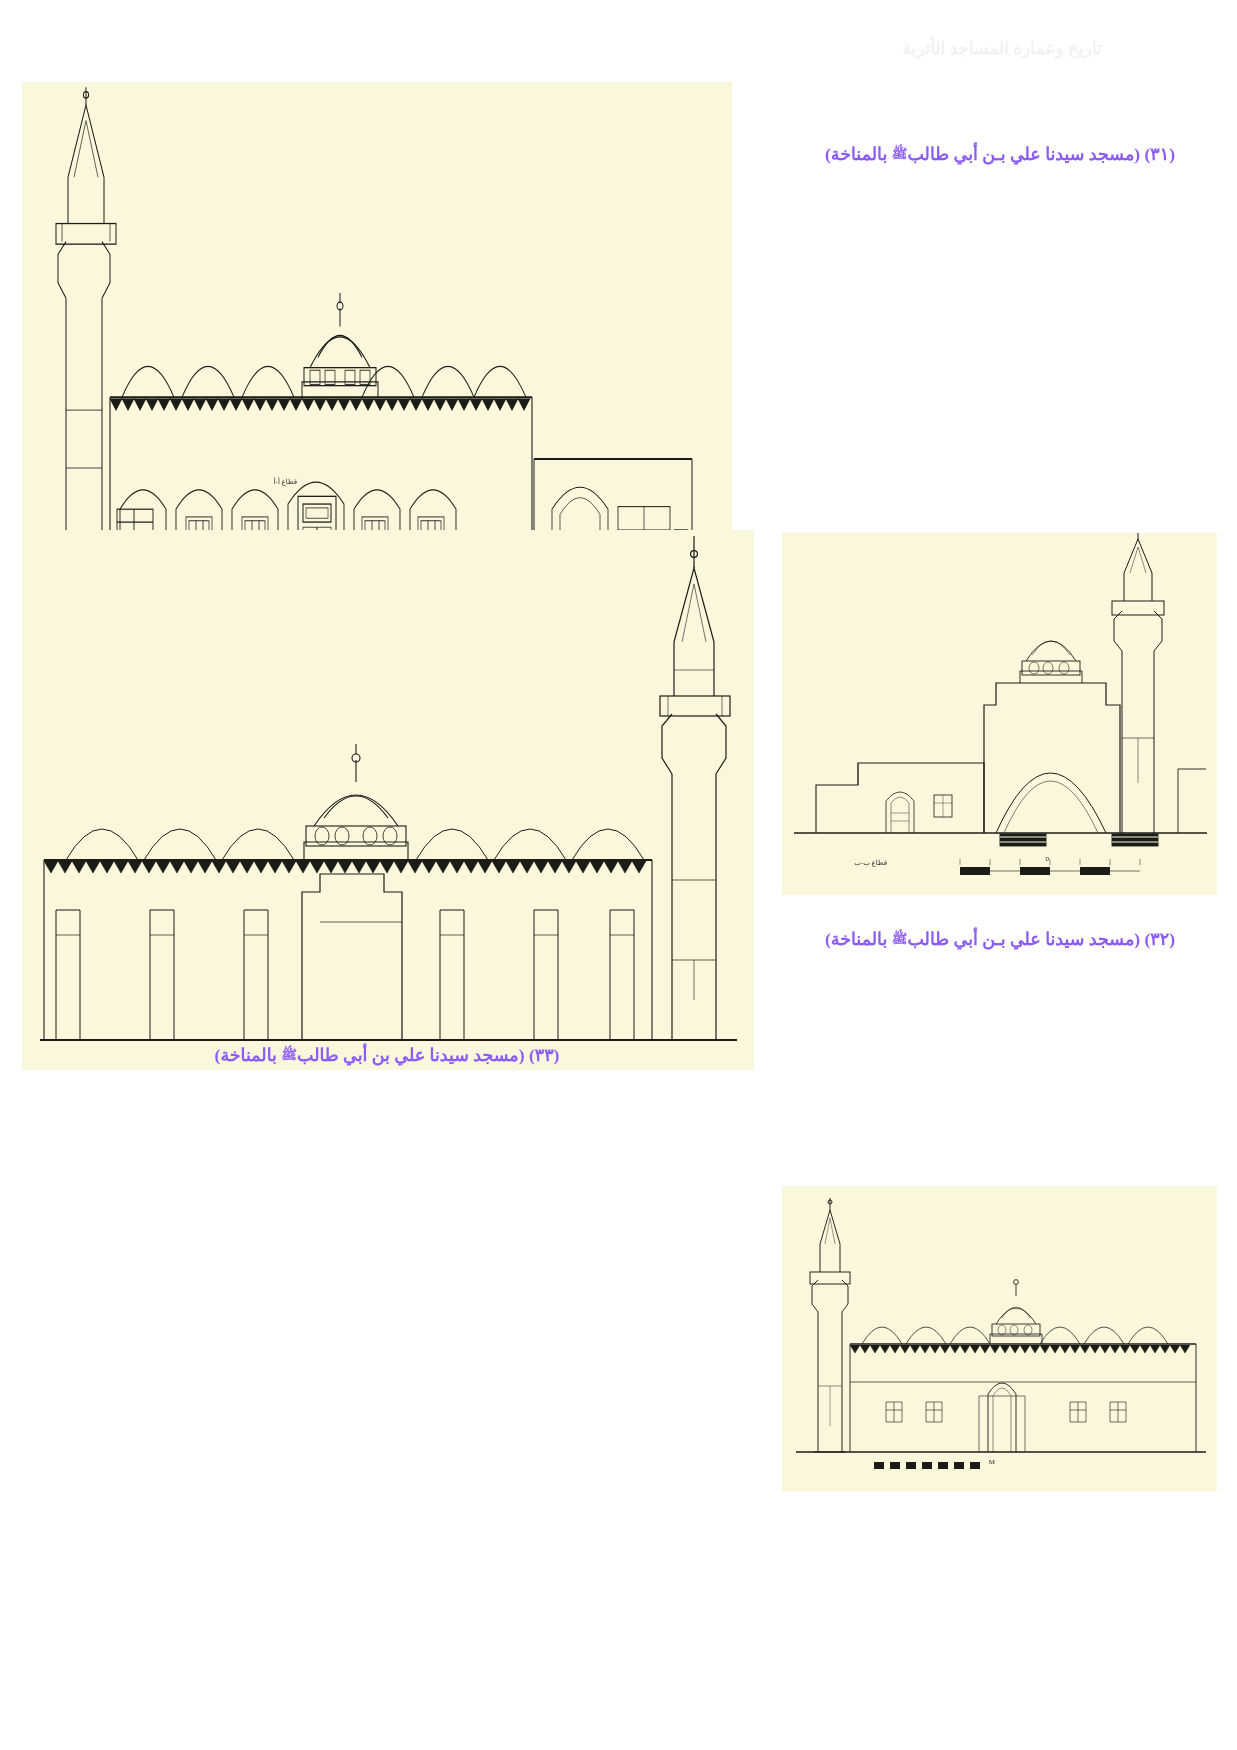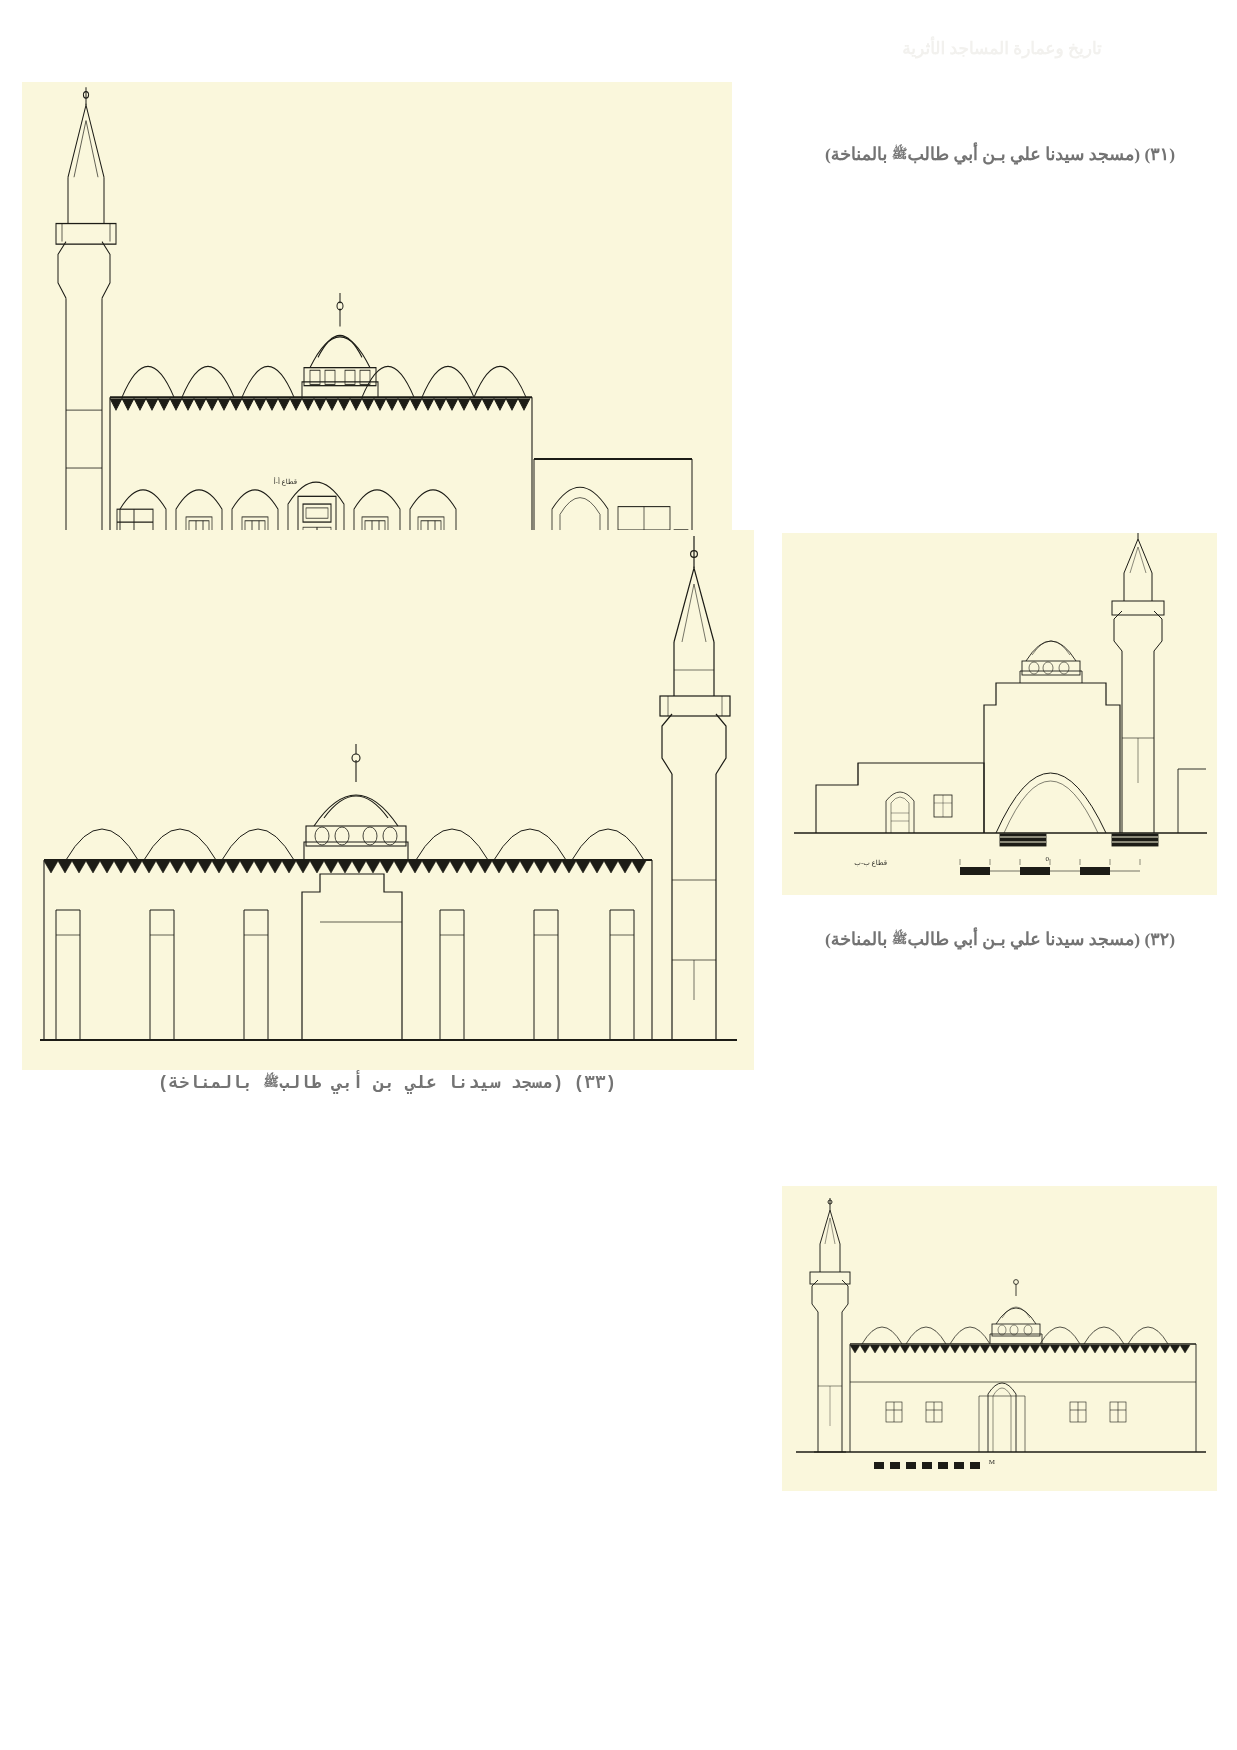--- a/index.html
+++ b/index.html
@@ -46,39 +46,39 @@
   .plate svg { display: block; width: 100%; height: 100%; }
 
   
   .caption {
     position: absolute;
     direction: rtl;
     text-align: justify;
     text-align-last: center;
     font-size: 17.5px;
     line-height: 1.62;
-    color: #737373;
+    color: #8b5cf6;
   }
   .caption .title {
     display: block;
     font-weight: bold;
     text-align: center;
     text-align-last: center;
     margin-bottom: 2px;
     font-size: 17.5px;
   }
   .caption .body {
     display: block;
     font-style: italic;
   }
   .caption.narrow { font-size: 17px; line-height: 1.58; }
 
   .cap-31 { top: 140px; right: 22px; width: 430px; }
   .cap-32 { top: 925px; right: 22px; width: 430px; }
-  .cap-33 { top: 1070px; right: 490px; width: 720px; font-family: Liberation Mono, monospace; }
+  .cap-33 { top: 1042px; right: 490px; width: 720px; }
   .cap-34 { top: 1292px; right: 490px; width: 720px; }
 
   .honorific {
     font-size: 13px;
     vertical-align: 2px;
     letter-spacing: -1px;
   }
 
   
   .plate-note {

